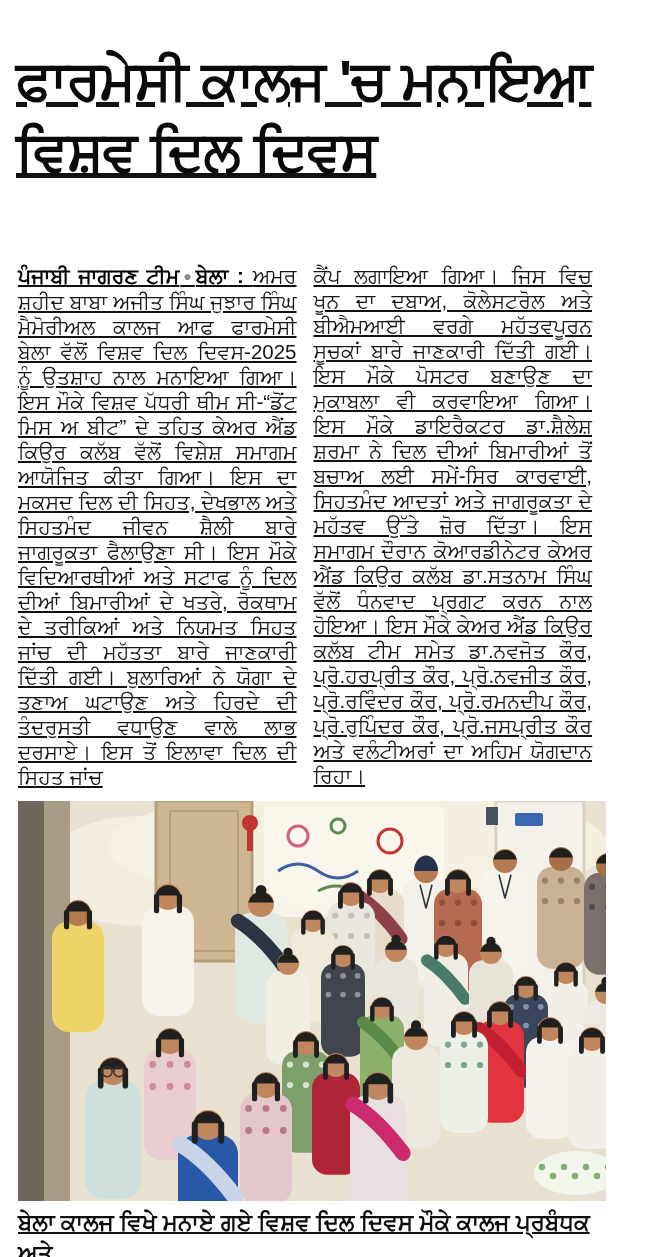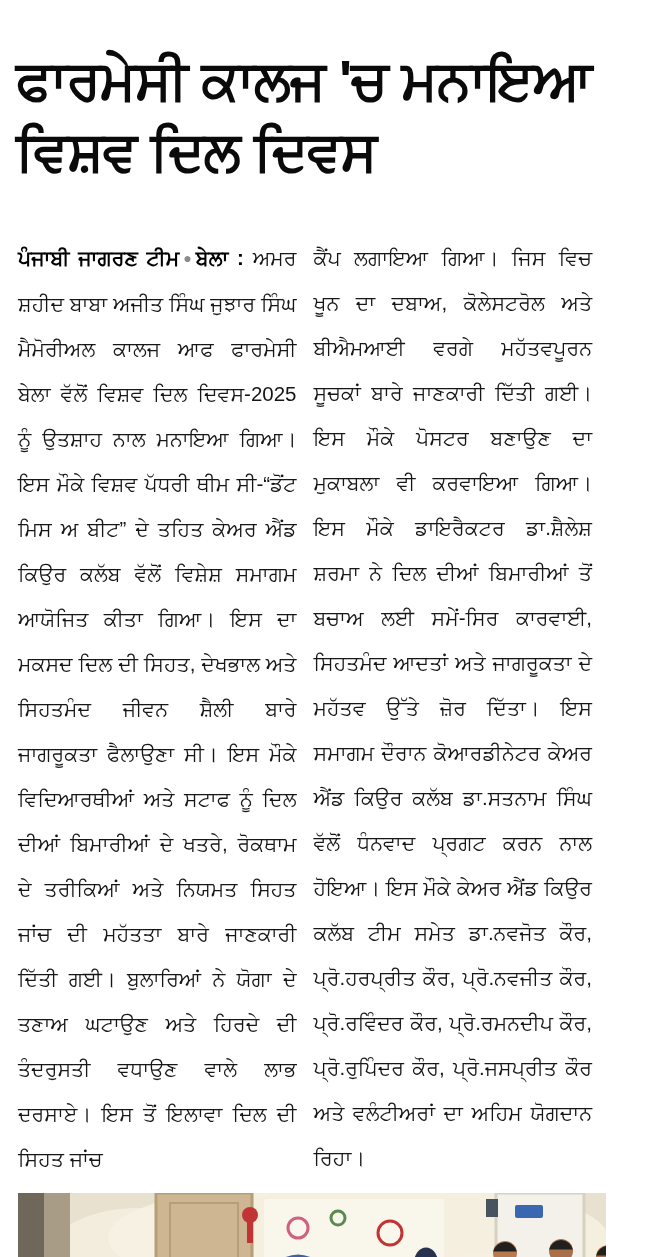--- a/index.html
+++ b/index.html
@@ -1,30 +1,31 @@
 <!DOCTYPE html>
 <html><head>
 <meta charset="utf-8">
 <style>
   html,body{margin:0;padding:0;background:#ffffff;}
   .page{
     width:606px;height:1257px;overflow:hidden;background:#ffffff;
     font-family:"Liberation Sans","DejaVu Sans",sans-serif;color:#111;
     position:relative;
+    text-decoration:underline;
   }
   .headline{
     padding:8px 14px 2px 16px;
     font-size:55px;line-height:1.3;font-weight:700;color:#0a0a0a;
     letter-spacing:-1px;
   }
   .body-columns{
     display:flex;gap:17px;padding:8px 14px 0 18px;
   }
   .col{
-    flex:1 1 0;font-size:20.5px;line-height:45px;text-align:justify;color:#161616;
+    flex:1 1 0;font-size:20.5px;line-height:25px;text-align:justify;color:#161616;margin-top:28px;
   }
   .byline{font-weight:700;color:#000;}
   .byline .bullet{color:#8a8a8a;font-size:14px;vertical-align:2px;padding:0 1px;}
   .photo-wrap{
     margin:12px 14px 0 18px;width:634px;height:400px;overflow:hidden;background:#e9e1cf;
   }
   .photo-wrap svg{display:block;width:634px;height:400px;}
   .caption-block{
     padding:6px 14px 0 18px;font-size:23px;line-height:31px;font-weight:700;color:#0d0d0d;
   }

